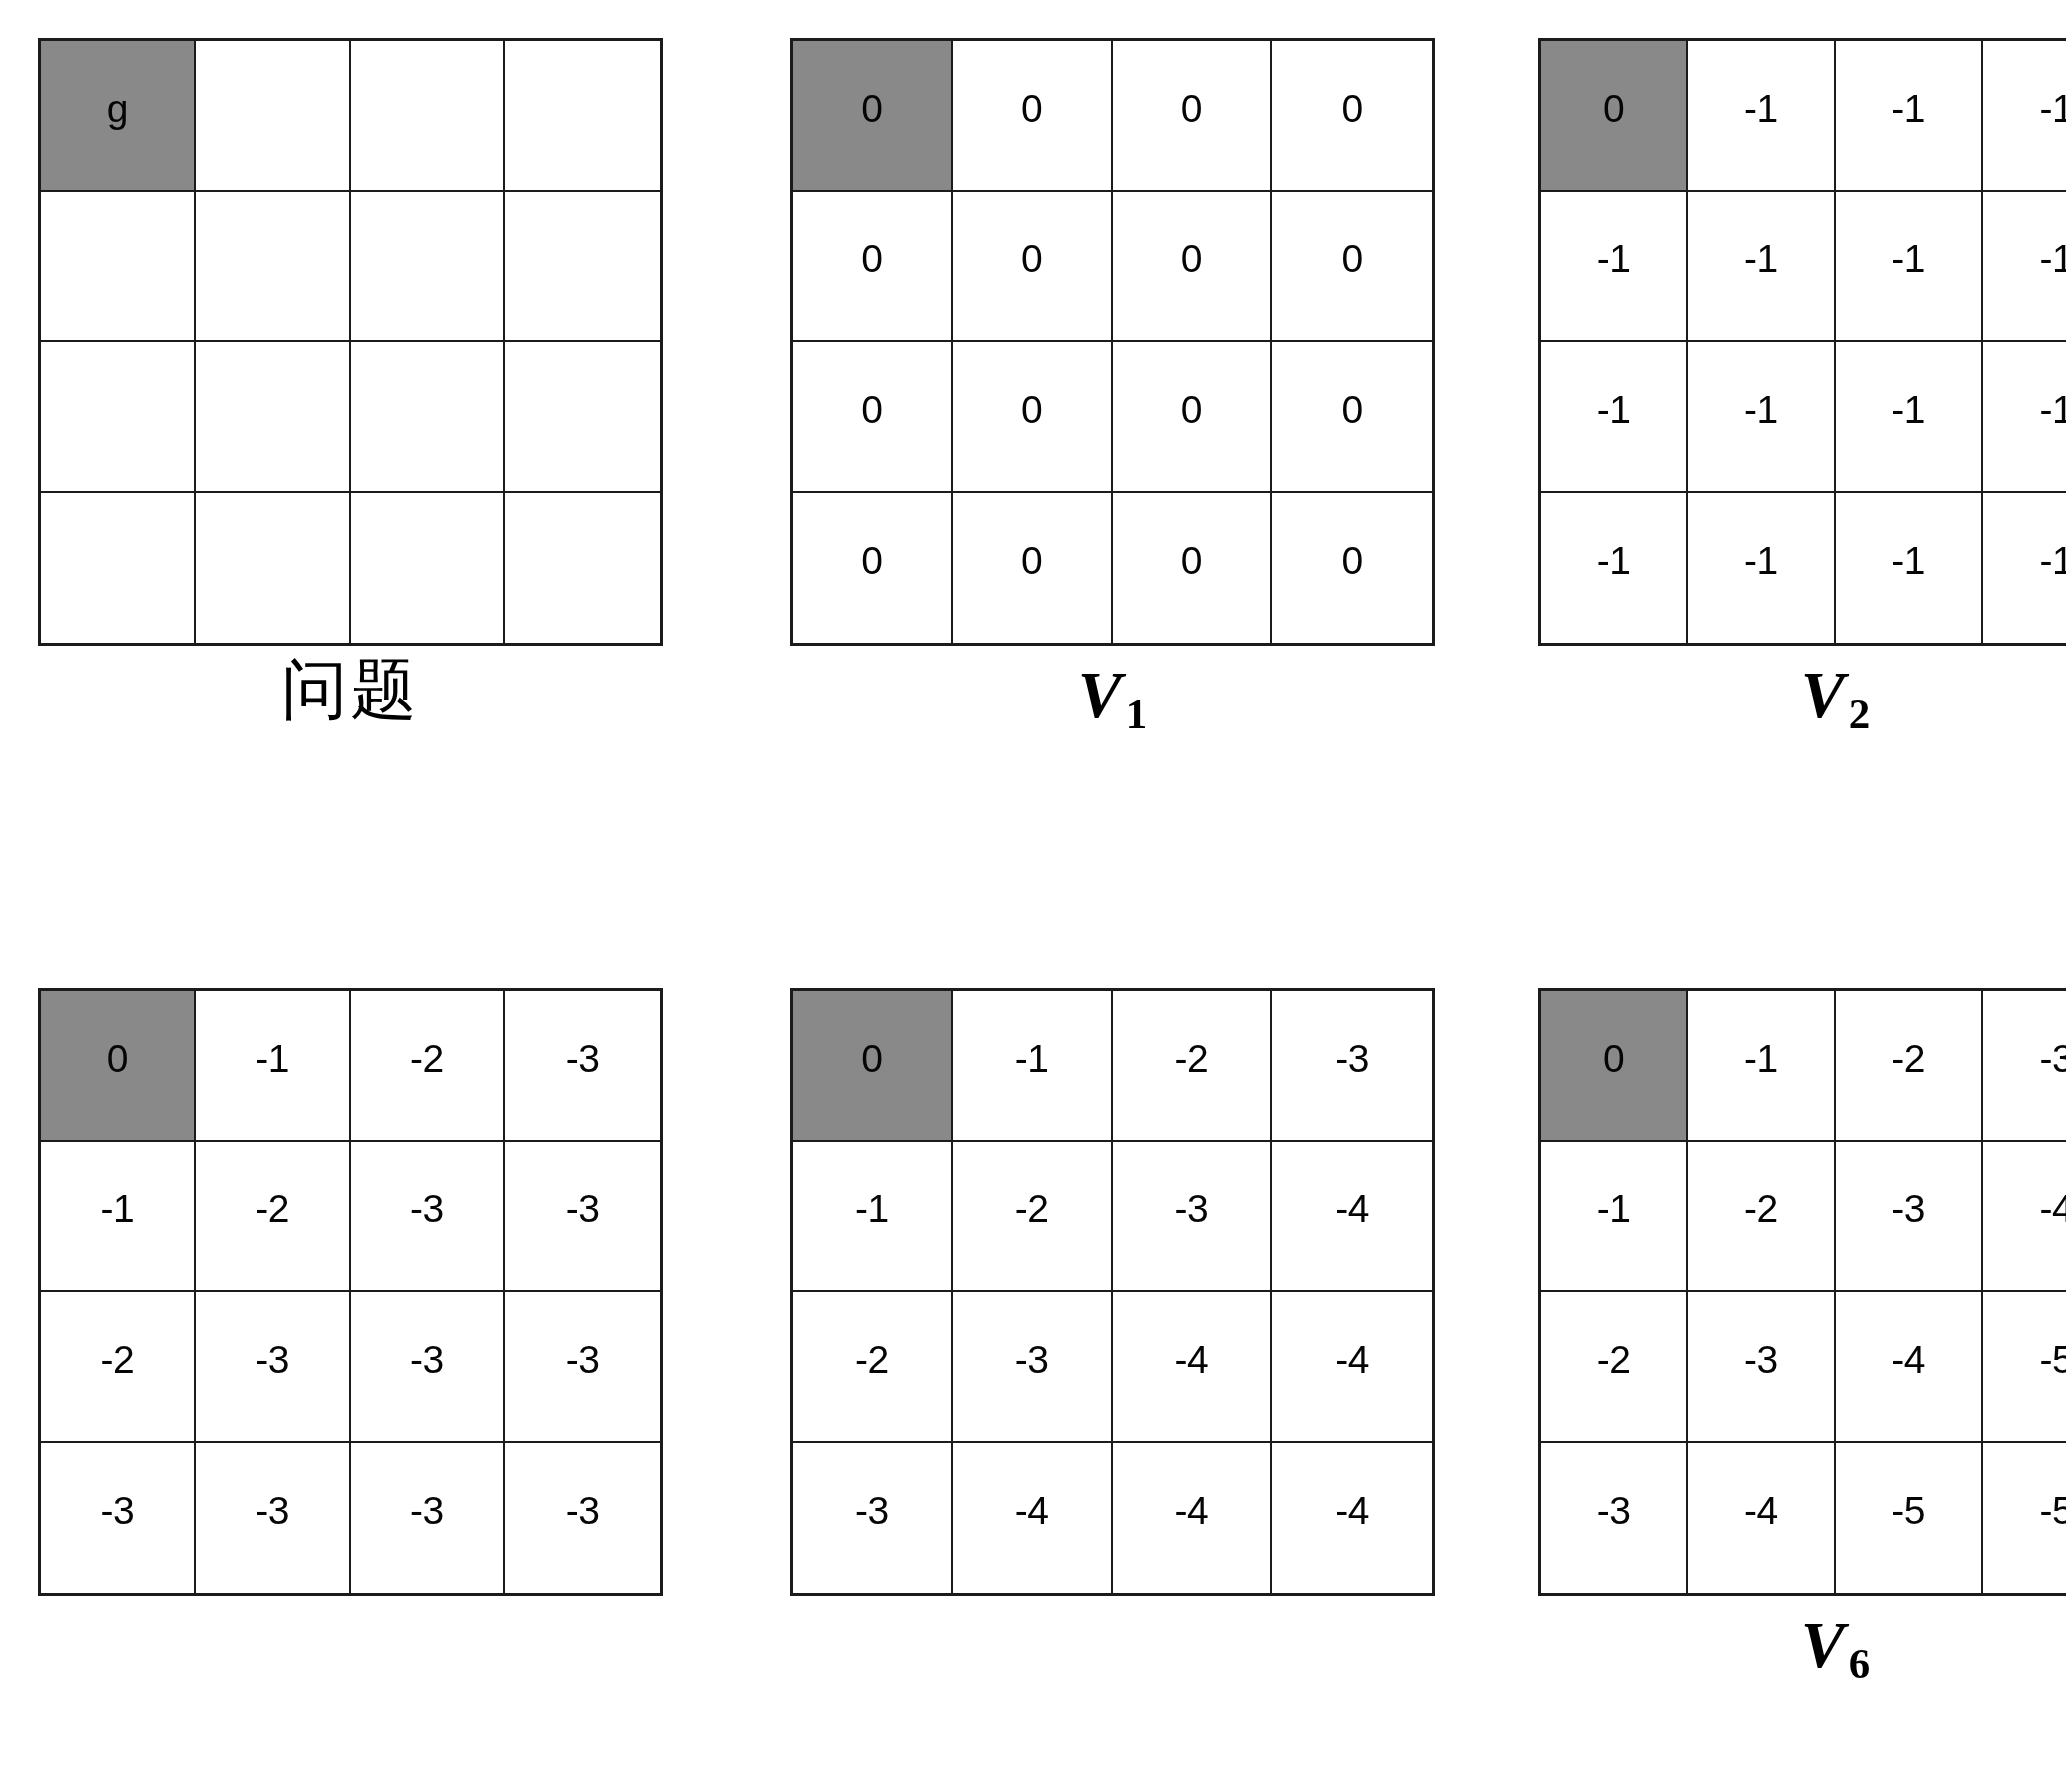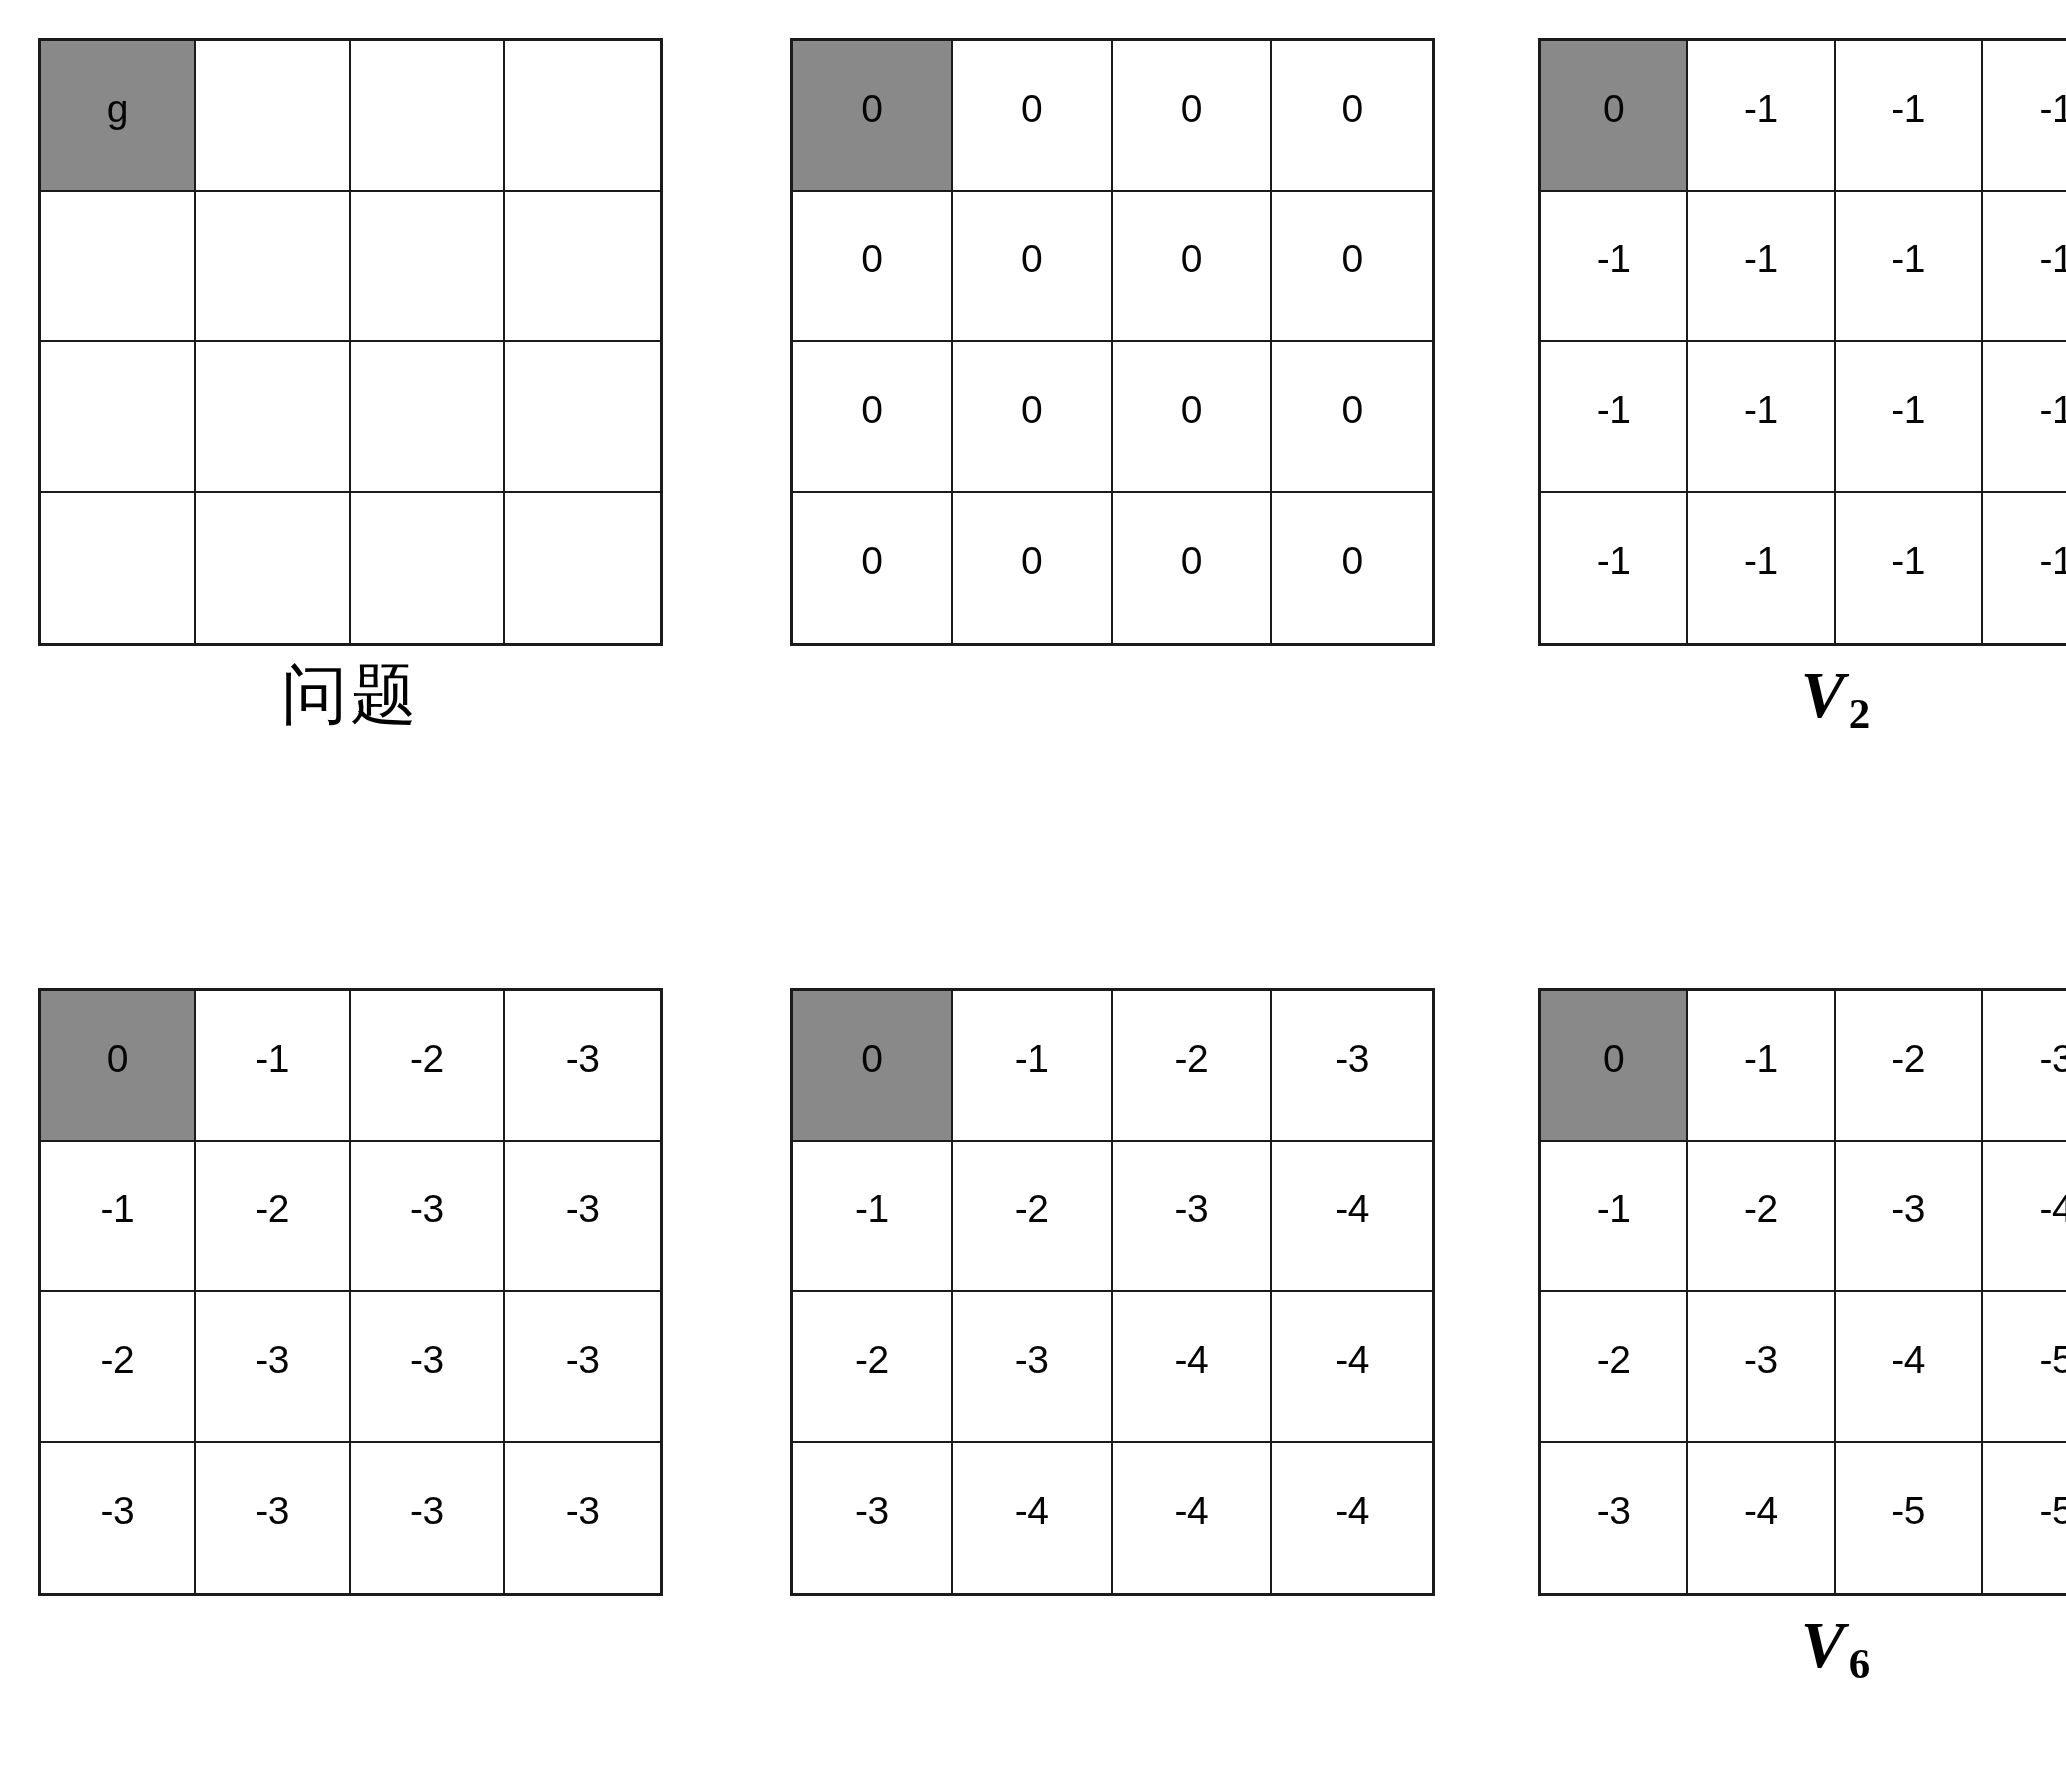--- a/index.html
+++ b/index.html
@@ -72,21 +72,21 @@
     font-family: "Liberation Serif", "DejaVu Serif", serif;
     font-weight: bold;
     font-style: normal;
     font-size: 43px;
     vertical-align: sub;
     margin-left: 4.1px;
     position: relative;
     top: 9px;
   }
   .cap-cjk {
-    font-family: Liberation Serif, serif;
+    font-family: Liberation Mono, monospace;
     font-weight: normal;
     font-size: 66px;
     letter-spacing: 3.3px;
   }
 
   
   #blk-0 { left: 38px;   top: 38px;  width: 625px; }
   #blk-1 { left: 790px; top: 38px;  width: 645px; }
   #blk-2 { left: 1538px; top: 38px;  width: 595px; }
   #blk-4 { left: 38px;   top: 988px; width: 625px; }
@@ -130,20 +130,21 @@
         <div class="cell c3">0</div>
         <div class="cell">0</div>
         <div class="cell">0</div>
         <div class="cell">0</div>
         <div class="cell c3">0</div>
         <div class="cell r3">0</div>
         <div class="cell r3">0</div>
         <div class="cell r3">0</div>
         <div class="cell c3 r3">0</div>
       </div>
+      <div class="caption"><span class="cap-v">V</span><span class="cap-sub">1</span></div>
     </div>
     <div class="grid-block" id="blk-2">
       <div class="grid">
         <div class="cell shaded">0</div>
         <div class="cell">-1</div>
         <div class="cell">-1</div>
         <div class="cell c3">-1</div>
         <div class="cell">-1</div>
         <div class="cell">-1</div>
         <div class="cell">-1</div>

